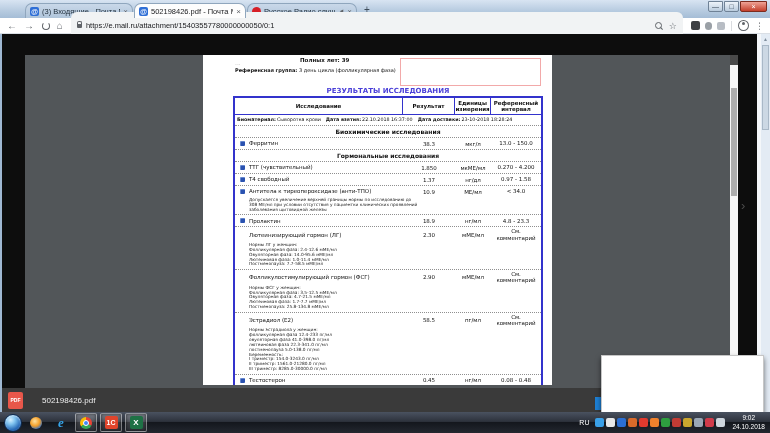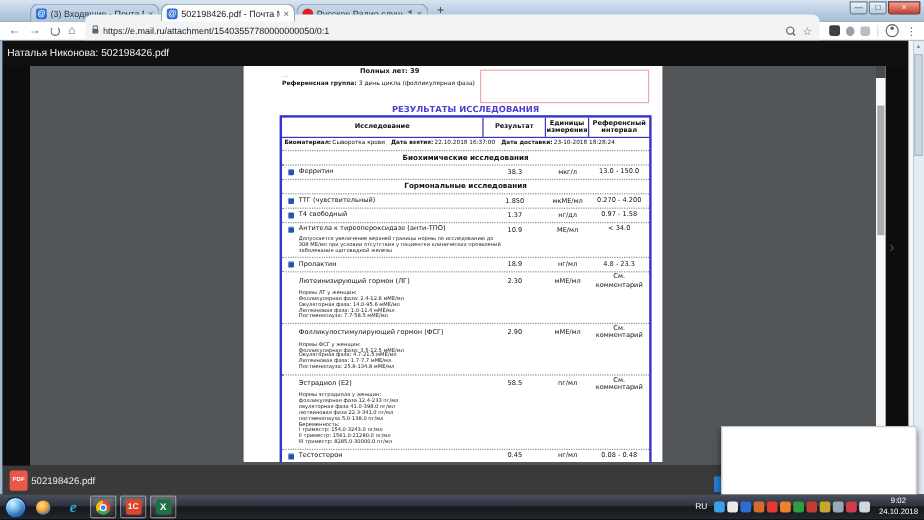--- a/index.html
+++ b/index.html
@@ -61,21 +61,21 @@
   .next-arrow{position:absolute;left:741px;top:198px;color:#4c4c4c;font-size:13px;z-index:3;}
   .white-col{position:absolute;left:757px;top:34px;width:4px;height:378px;background:#f4f7fa;}
   .b-scroll{position:absolute;left:761px;top:34px;width:9px;height:378px;background:#e3ebf4;}
   .b-scroll .up{height:10px;color:#7f8e9d;font-size:5px;text-align:center;line-height:10px;}
   .b-scroll .bthumb{margin:1px;height:85px;background:#ccd8e4;border:1px solid #a9b8c7;box-sizing:border-box;}
 
   .bottom-bar{position:absolute;left:0;top:388px;width:757px;height:24px;background:#3a3a3a;
               display:flex;align-items:center;}
   .pdf-file-icon{width:15px;height:17px;background:#e8574a;border-radius:2px;margin-left:8px;
                  color:#fff;font-size:5px;font-weight:bold;display:flex;align-items:center;justify-content:center;}
-  .file-name{color:#ededed;font-size:8px;margin-left:3px;}
+  .file-name{color:#ededed;font-size:8px;margin-left:19px;}
 
   .popup{position:absolute;left:601px;top:355px;width:161px;height:56px;background:#fff;
          border:1px solid #c6c6c6;box-shadow:0 3px 5px rgba(0,0,0,.55);z-index:20;}
   .blue-chip{position:absolute;left:595px;top:397px;width:7px;height:13px;background:#1d7fd4;z-index:19;}
 
   
   .page{position:absolute;left:203px;top:55px;width:349px;height:330px;background:#fff;
         overflow:hidden;font-family:"DejaVu Sans",sans-serif;color:#111;}
   .cut{position:absolute;left:32px;top:4px;color:#bdbdbd;font-size:6px;}
   .age{position:absolute;left:97px;top:2px;font-size:5.5px;font-weight:bold;}
@@ -176,23 +176,20 @@
     <span class="ext1"></span>
     <span class="ext2"></span>
     <span class="ext3"></span>
     <span class="tsep"></span>
     <span class="avatar"></span>
     <span class="dots">⋮</span>
   </div>
 
   <div class="viewer-bg"></div>
   <div class="win-edge"></div>
-  <div class="viewer-header">
-    <span>Наталья Никонова: 502198426.pdf</span>
-  </div>
   <div class="pdf-area"></div>
 
   <div class="page">
     <span class="cut">...</span>
     <div class="age">
       <span>Полных лет:</span> <span>39</span>
     </div>
     <div class="refg">
       <b>Референсная группа:</b> <span>3 день цикла (фолликулярная фаза)</span>
     </div>

